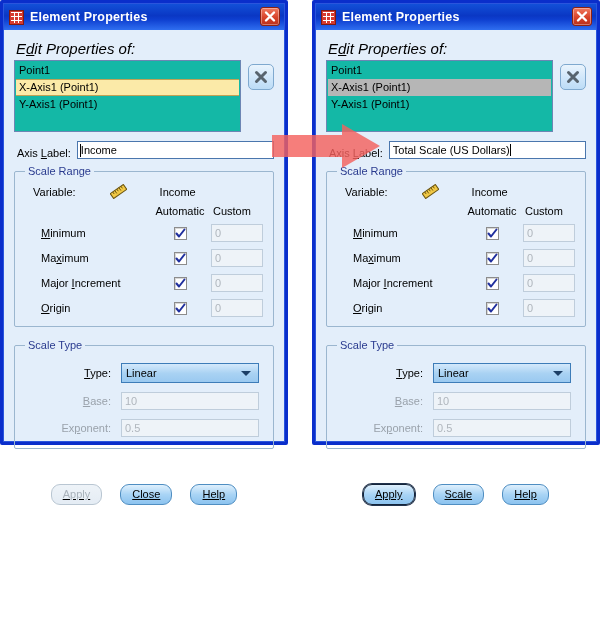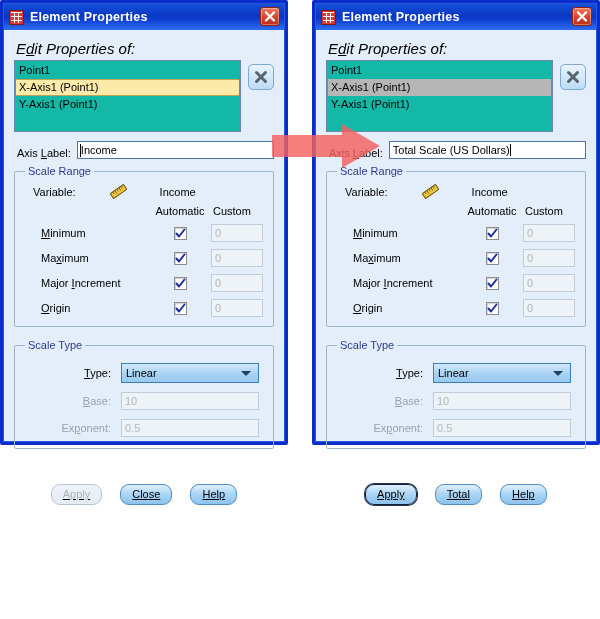--- a/index.html
+++ b/index.html
@@ -571,21 +571,21 @@
         <div class="disabled-input">10</div>
 
         <div class="st-label dim">Ex<u>p</u>onent:</div>
         <div class="disabled-input">0.5</div>
       </div>
     </fieldset>
   </div>
 
   <div class="footer">
     <div class="btn default">Apply</div>
-    <div class="btn">Total</div>
+    <div class="btn">Scale</div>
     <div class="btn">Help</div>
   </div>
 
  </div>
 </div>
 
 <svg id="transition-arrow" viewBox="0 0 108 44">
   <path d="M0 11 L70 11 L70 0 L108 22 L70 44 L70 33 L0 33 Z" fill="#f4615e" fill-opacity="0.82"></path>
 </svg>
 

